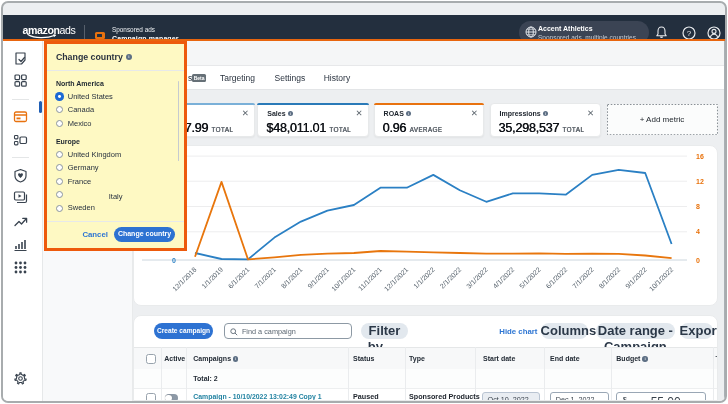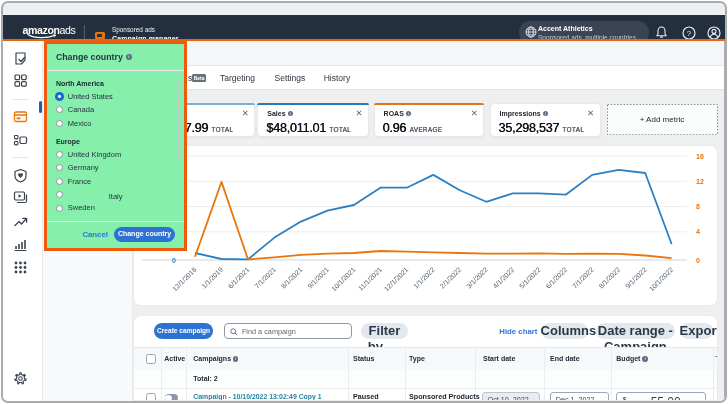--- a/index.html
+++ b/index.html
@@ -47,21 +47,21 @@
   #botpanel { position:absolute; left:0; top:274px; width:585px; height:86px; background:#fff; border:1px solid #e9ebec; border-radius:8px 8px 0 0; overflow:hidden; }
   .pill { position:absolute; top:6.7px; height:16px; background:#e2e8ee; border-radius:8px; font-size:13px; font-weight:bold; color:#2b3848; text-align:center; }
   .bluebtn { position:absolute; background:#2d72d2; border-radius:9px; color:#fff; font-size:7px; font-weight:bold; text-align:center; white-space:nowrap; }
   
   .thline { position:absolute; left:0; width:100%; height:1px; background:#e5e7e8; }
   .tcol { position:absolute; width:1px; background:#eaecee; }
   .th { position:absolute; font-size:7px; font-weight:bold; color:#242c36; line-height:7px; }
   .td { position:absolute; font-size:7.2px; color:#20262e; line-height:7.2px;font-weight:bold; }
   .cb { position:absolute; width:10px; height:10px; border:1px solid #98a3ad; border-radius:2.5px; background:#fff; }
   
-  #modal { position:absolute; left:41.4px; top:37.5px; width:143.1px; height:210px; border:3.2px solid #ed5a0c; background:#86efac; }
+  #modal { position:absolute; left:41.4px; top:37.5px; width:143.1px; height:210px; border:3.2px solid #ed5a0c; background:#fef9c3; }
   .radio { position:absolute; left:8.5px; width:7px; height:7px; border:1px solid #8b959e; border-radius:50%; background:#fff; }
   .radio.sel { border:none; background:#1c69d4; width:8.6px; height:8.6px; left:7.7px; }
   .radio.sel:before { content:""; position:absolute; left:2.9px; top:2.9px; width:2.8px; height:2.8px; background:#fff; border-radius:50%; }
   .rlabel { position:absolute; left:20.4px; font-size:7.5px; color:#27313f; line-height:7.5px; }
   .rgroup { position:absolute; left:8.5px; font-size:7px; font-weight:bold; color:#1d2630; line-height:7px; }
   svg { display:block; }
   text { font-family:"Liberation Sans", sans-serif; }
 </style>
 </head>
 <body>

